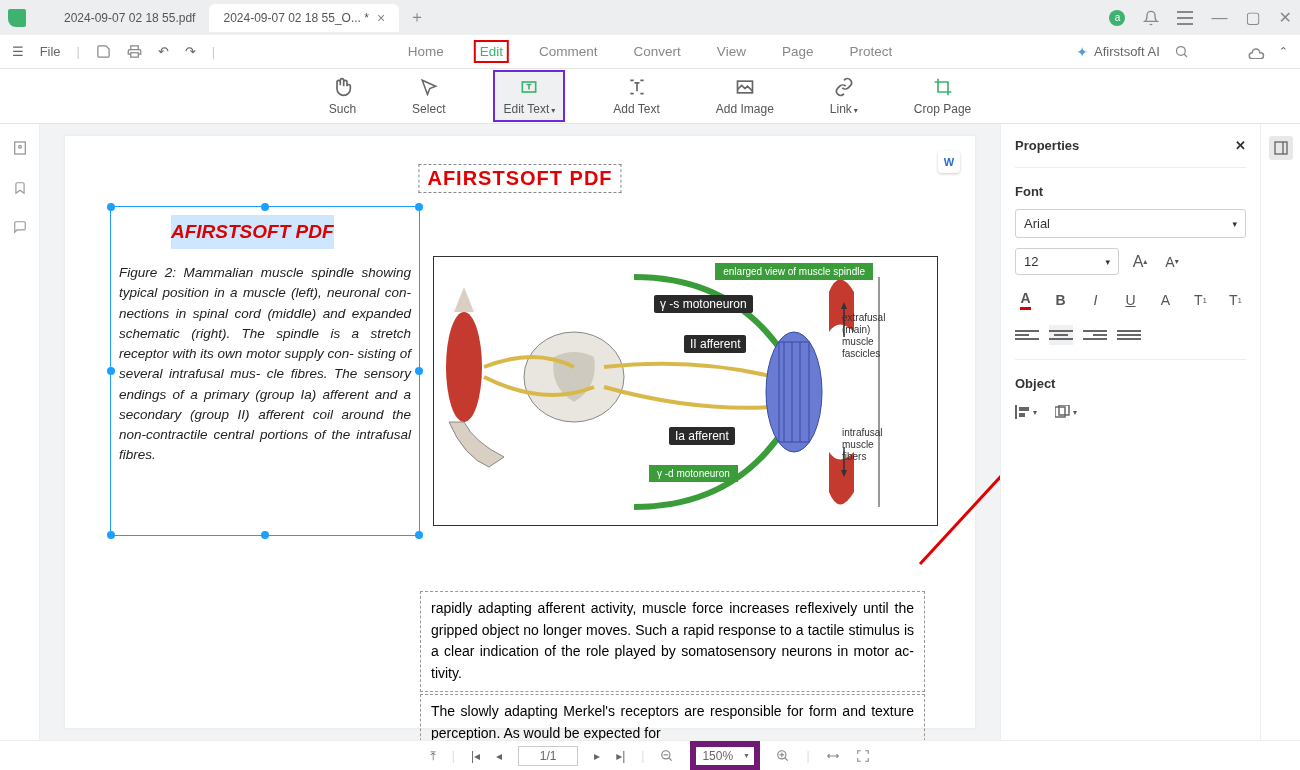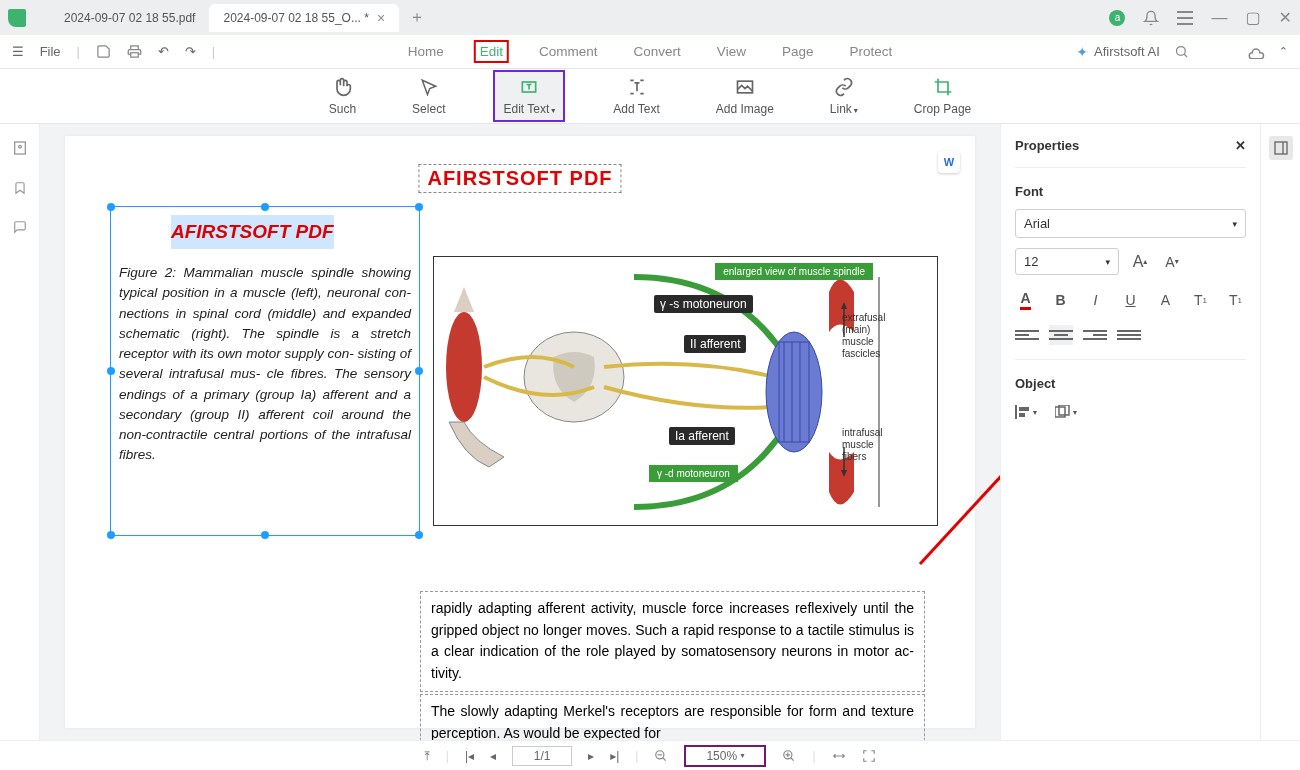--- a/index.html
+++ b/index.html
@@ -79,21 +79,21 @@
 .align-btn span { height:2px; background:#666; display:block; }
 .align-btn.active { background:#eef0f1; }
 .divider { height:1px; background:#eee; margin:6px 0 14px; }
 
 
 .arrow { position:absolute; top:300px; left:870px; width:140px; height:150px; pointer-events:none; }
 
 
 .statusbar { height:30px; background:#fff; border-top:1px solid #eee; display:flex; align-items:center; justify-content:center; gap:16px; font-size:12px; color:#666; }
 .page-input { border:1px solid #ccc; padding:2px 0; width:60px; text-align:center; font-size:12px; }
-.zoom-sel { border:2px solid #701a75; padding:2px 20px; width:82px; display:flex; justify-content:space-between; align-items:center; }
+.zoom-sel { border:6px solid #701a75; padding:2px 6px; width:70px; display:flex; justify-content:space-between; align-items:center; }
 
 svg { display:block; }
 </style>
 </head>
 <body>
 
 <div class="titlebar">
   <div class="logo"></div>
   <div class="tab">
     <span>2024-09-07 02 18 55.pdf</span>

